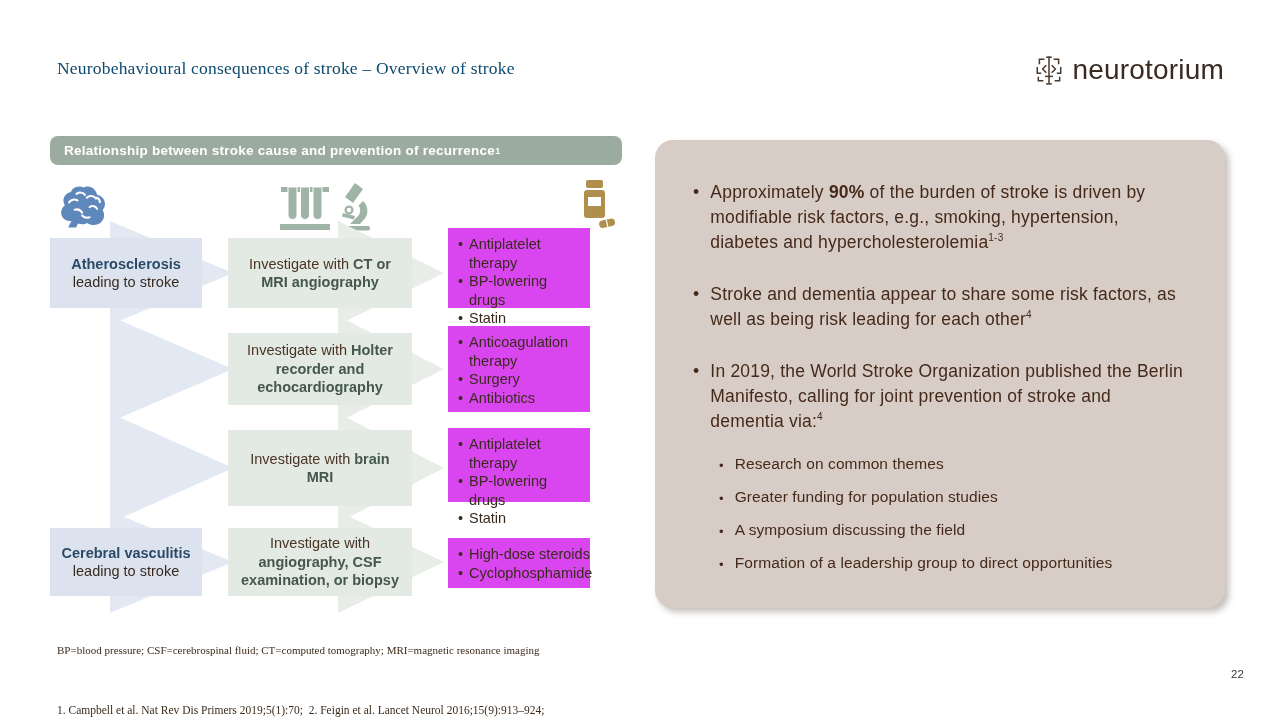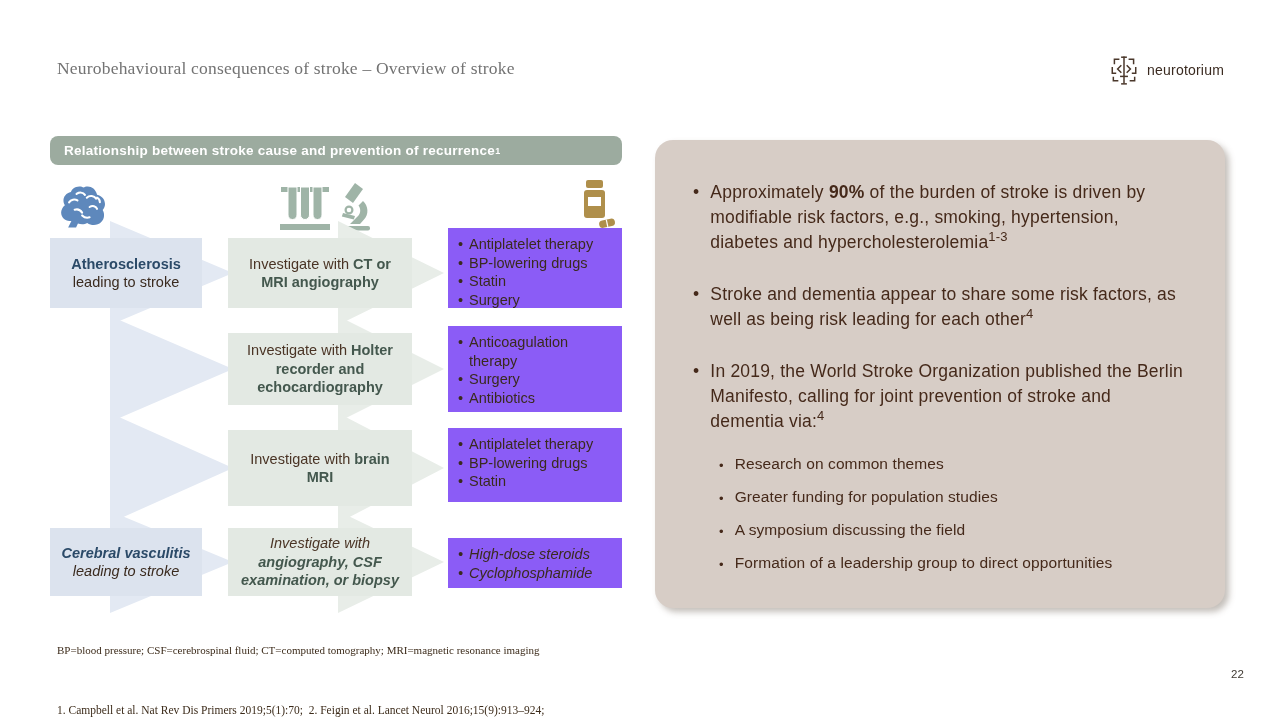--- a/index.html
+++ b/index.html
@@ -1,73 +1,73 @@
 <!DOCTYPE html>
 <html><head>
 <meta charset="utf-8">
 <style>
   html,body{margin:0;padding:0;background:#fff;}
   .slide{position:relative;width:1280px;height:720px;background:#ffffff;overflow:hidden;
          font-family:"Liberation Sans",sans-serif;}
 
   
   .subtitle{position:absolute;left:57px;top:58px;font-family:"Liberation Serif",serif;
-            font-size:17.5px;color:#737373;letter-spacing:.2px;}
+            font-size:17.5px;color:#0c4a6e;letter-spacing:.2px;}
   .title{position:absolute;left:56px;top:84px;margin:0;font-size:25px;font-weight:bold;
          color:#3a2313;letter-spacing:.2px;}
   .logo{position:absolute;right:56px;top:54px;display:flex;align-items:center;gap:7px;}
-  .logo-text{font-size:14px;color:#3a2a20;letter-spacing:.2px;}
+  .logo-text{font-size:28px;color:#3a2a20;letter-spacing:.2px;}
 
   
   .flow{position:absolute;left:50px;top:136px;width:572px;height:482px;}
   .banner{position:absolute;left:0;top:0;width:572px;height:29px;background:#9cab9f;color:#ffffff;
           font-weight:bold;font-size:13.5px;letter-spacing:.25px;display:flex;align-items:center;
           padding-left:14px;box-sizing:border-box;border-radius:8px;}
   .banner sup{font-size:9px;line-height:0;}
 
   .flow-icon{position:absolute;}
   .ic-brain{left:6px;top:48px;}
   .ic-tubes{left:230px;top:49px;}
   .ic-scope{left:284px;top:46px;}
   .ic-pills{left:528px;top:44px;}
 
   .row{position:absolute;left:0;width:572px;}
   .r1{top:102px;height:70px;}
   .r2{top:197px;height:72px;}
   .r3{top:294px;height:76px;}
-  .r4{top:392px;height:68px;font-style:italic;}
+  .r4{top:392px;height:68px;}
 
   .arr{position:absolute;top:-17px;height:calc(100% + 34px);
        clip-path:polygon(0 0,100% 50%,0 100%);z-index:0;}
   .arr-blue{left:60px;width:123px;background:#e3e9f3;}
   .arr-sage{left:288px;width:106px;background:#e8ede8;}
 
   .box{position:absolute;z-index:1;box-sizing:border-box;display:flex;align-items:center;
        justify-content:center;text-align:center;font-size:14.5px;line-height:18.5px;}
   .cause{left:0;top:0;width:152px;height:100%;background:#dce3ee;color:#3a2a1e;padding:4px 6px;}
   .cause b{color:#2b4a68;}
   .invest{left:178px;top:0;width:184px;height:100%;background:#e3e9e3;color:#4a3425;padding:4px 10px;}
   .invest b{color:#44584e;}
-  .treat{left:398px;width:174px;background:#8b5cf6;align-items:flex-start;
+  .treat{left:398px;width:142px;background:#d946ef;align-items:flex-start;
          justify-content:flex-start;text-align:left;padding:7px 4px 7px 8px;}
   .r1 .treat{top:-10px;height:80px;}
   .r2 .treat{top:-7px;height:86px;}
   .r3 .treat{top:-2px;height:74px;}
   .r4 .treat{top:10px;height:50px;}
   .treat ul{list-style:none;margin:0;padding:0;}
   .treat li{position:relative;padding-left:13px;color:#3a2a1e;}
   .treat li::before{content:"\2022";position:absolute;left:2px;}
 
   
   .panel{position:absolute;left:655px;top:140px;width:570px;height:468px;background:#d7cdc6;
          border-radius:18px;box-shadow:4px 4px 6px rgba(125,112,102,.45);
          padding:40px 26px 0 38px;box-sizing:border-box;color:#45291a;}
   .pb{display:flex;gap:11px;font-size:17.5px;line-height:25px;letter-spacing:.2px;margin-bottom:27px;}
   .pb-text{max-width:478px;}
-  .pb sup{font-size:13px;line-height:0;}
+  .pb sup{font-size:10px;line-height:0;}
   .dot{flex:0 0 auto;}
   .subs{margin:-7px 0 0 26px;padding:0;list-style:none;}
   .sub{display:flex;gap:11px;font-size:15.5px;line-height:19px;letter-spacing:.1px;margin-bottom:12px;}
   .sub .dot{font-size:13px;padding-top:2px;}
 
   
   .abbrev{position:absolute;left:57px;top:644px;font-family:"Liberation Serif",serif;
           font-size:11px;color:#3c2b1a;}
   .refs{position:absolute;left:57px;top:672px;font-family:"Liberation Serif",serif;
         font-size:11.5px;line-height:15.5px;color:#3c2b1a;white-space:pre-wrap;}

